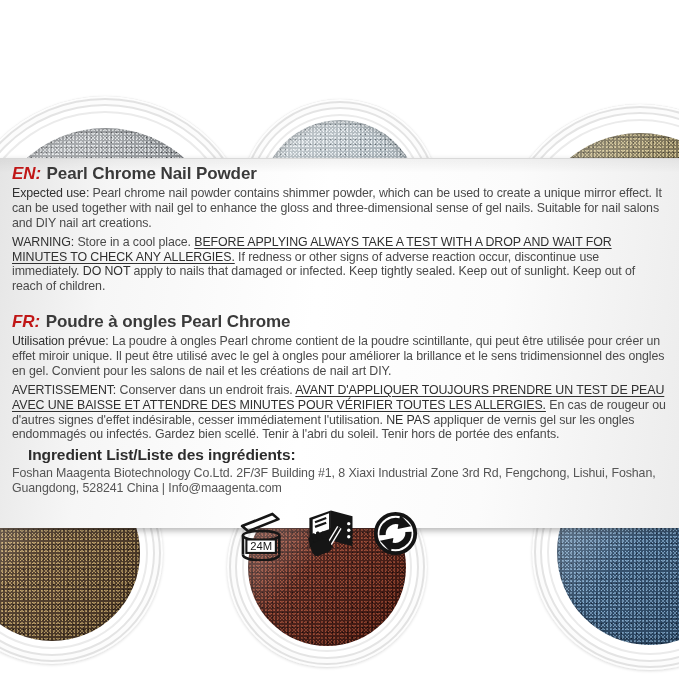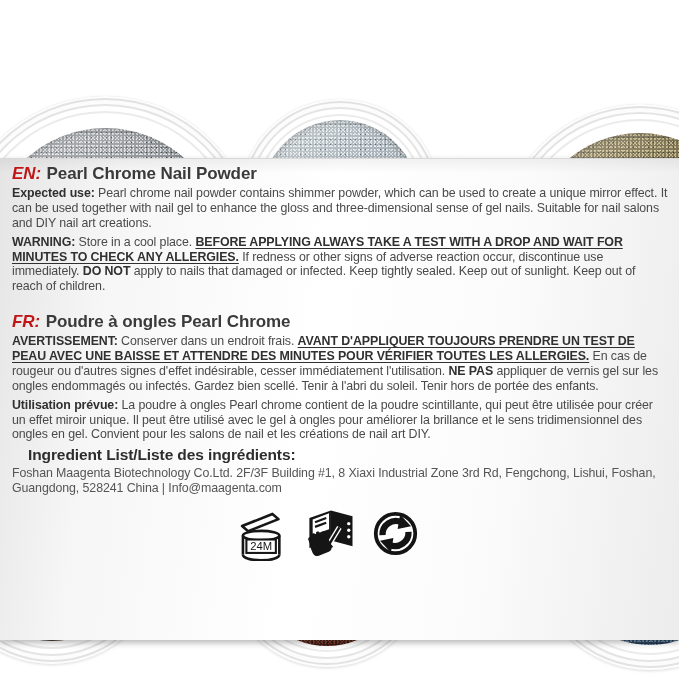--- a/index.html
+++ b/index.html
@@ -16,32 +16,32 @@
        background-image:
          linear-gradient(133deg,rgba(255,255,255,.42),rgba(255,255,255,.05) 45%,rgba(0,0,0,.10) 88%),
          radial-gradient(var(--lt,#eee) .6px,transparent .95px),
          radial-gradient(var(--dk,#222) .7px,transparent 1.05px),
          radial-gradient(var(--lt,#eee) .5px,transparent .85px);
        background-size:100% 100%,4px 4px,5px 5px,3px 3px;
        background-position:0 0,0 0,2px 2px,1px 1px;
        box-shadow:inset 0 0 10px rgba(0,0,0,.28);}
 
   
-  .card{position:absolute;left:0;top:158px;width:679px;height:482px;box-sizing:border-box;
+  .card{position:absolute;left:0;top:158px;width:679px;height:370px;box-sizing:border-box;
         padding:5px 11px 0 12px;z-index:5;
         background:
           linear-gradient(180deg,rgba(0,0,0,.05),rgba(255,255,255,0) 14px),
           linear-gradient(97deg,#e5e5e5 0%,#f6f6f6 16%,#ffffff 46%,#fbfbfb 72%,#ececec 100%);
         border-top:1px solid #d9d9d9;
         box-shadow:0 3px 6px rgba(40,40,40,.32);}
 
   .title-row{margin:0 0 2px;font-size:17px;font-weight:bold;color:#3a3a3a;letter-spacing:-.1px;}
   .lang{color:var(--red,#c01616);font-style:italic;margin-right:1px;}
   .para{margin:0 0 4px;font-size:12.4px;line-height:1.2;color:#4a4a4a;letter-spacing:-.1px;}
-  .b{font-weight:bold;color:#303030;}
+  .b{font-weight:normal;color:#303030;}
   .ul{text-decoration:underline;text-underline-offset:2px;}
   .mt6{margin-top:18px;} .mt2{margin-top:2px;}
   .sec-head{margin:4px 16px 2px;font-size:15.5px;font-weight:bold;color:#2d2d2d;letter-spacing:-.1px;}
   .sec-head.manu{margin-top:6px;}
   .small{color:#555;}
 
   
   .icons{display:flex;align-items:center;gap:12px;margin:8px 0 0 224px;height:58px;}
   .icon{display:block;flex:0 0 auto;}
 </style>
@@ -89,32 +89,32 @@
       <span>If redness or other signs of adverse reaction occur, discontinue use immediately.</span>
       <span class="b">DO NOT</span>
       <span>apply to nails that damaged or infected. Keep tightly sealed. Keep out of sunlight. Keep out of reach of children.</span>
     </p>
 
     <div class="title-row mt6">
       <span class="lang">FR:</span>
       <span>Poudre à ongles Pearl Chrome</span>
     </div>
 
+    <p class="para">
+      <span class="b">Utilisation prévue:</span>
+      <span>La poudre à ongles Pearl chrome contient de la poudre scintillante, qui peut être utilisée pour créer un effet miroir unique. Il peut être utilisé avec le gel à ongles pour améliorer la brillance et le sens tridimensionnel des ongles en gel. Convient pour les salons de nail et les créations de nail art DIY.</span>
+    </p>
+
     <p class="para mt2">
       <span class="b">AVERTISSEMENT:</span>
       <span>Conserver dans un endroit frais.</span>
       <span class="b ul">AVANT D'APPLIQUER TOUJOURS PRENDRE UN TEST DE PEAU AVEC UNE BAISSE ET ATTENDRE DES MINUTES POUR VÉRIFIER TOUTES LES ALLERGIES.</span>
       <span>En cas de rougeur ou d'autres signes d'effet indésirable, cesser immédiatement l'utilisation.</span>
       <span class="b">NE PAS</span>
       <span>appliquer de vernis gel sur les ongles endommagés ou infectés. Gardez bien scellé. Tenir à l'abri du soleil. Tenir hors de portée des enfants.</span>
-    </p>
-
-    <p class="para">
-      <span class="b">Utilisation prévue:</span>
-      <span>La poudre à ongles Pearl chrome contient de la poudre scintillante, qui peut être utilisée pour créer un effet miroir unique. Il peut être utilisé avec le gel à ongles pour améliorer la brillance et le sens tridimensionnel des ongles en gel. Convient pour les salons de nail et les créations de nail art DIY.</span>
     </p>
 
     <div class="sec-head">Ingredient List/Liste des ingrédients:</div>
 
     <p class="para small">Foshan Maagenta Biotechnology Co.Ltd.  2F/3F Building #1, 8 Xiaxi Industrial Zone 3rd Rd, Fengchong, Lishui, Foshan, Guangdong, 528241 China | Info@maagenta.com</p>
 
     <div class="icons">
 
       <svg class="icon" width="52" height="56" viewBox="0 0 60 62" aria-hidden="true">
         <g stroke="#161616" stroke-width="3" fill="none" stroke-linejoin="round">

